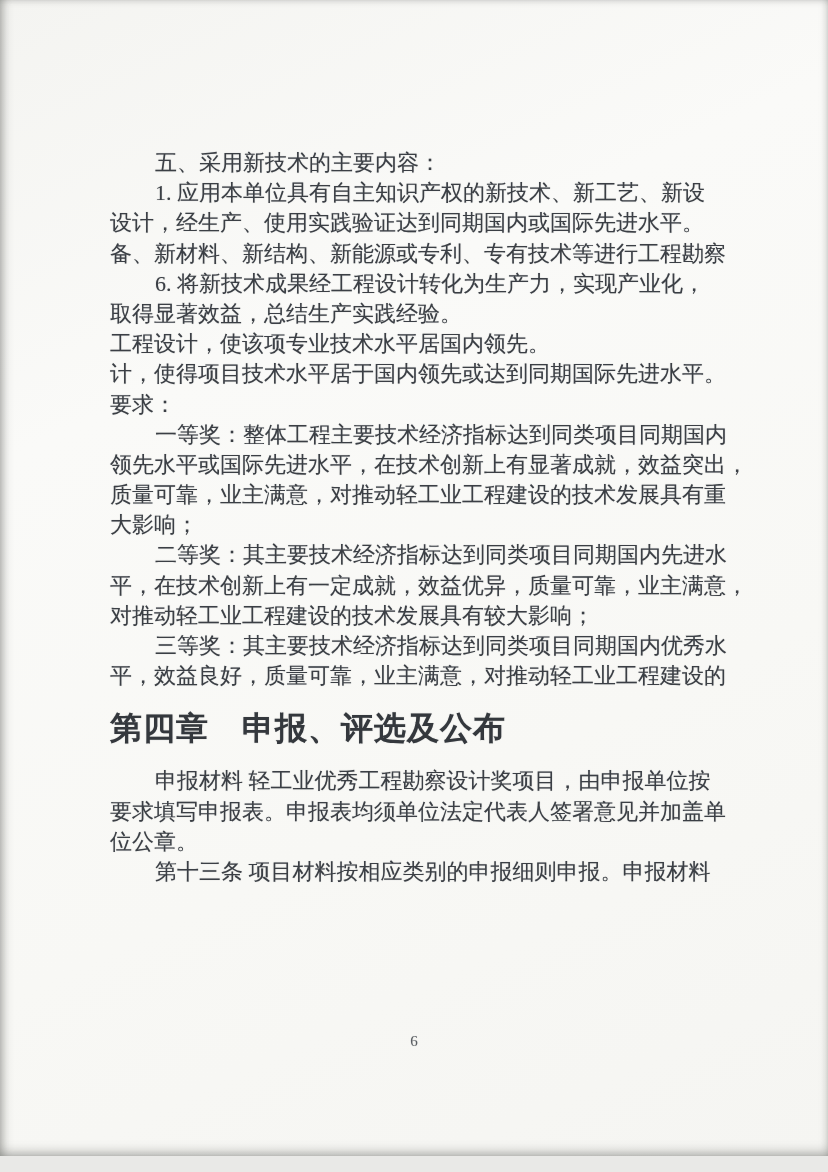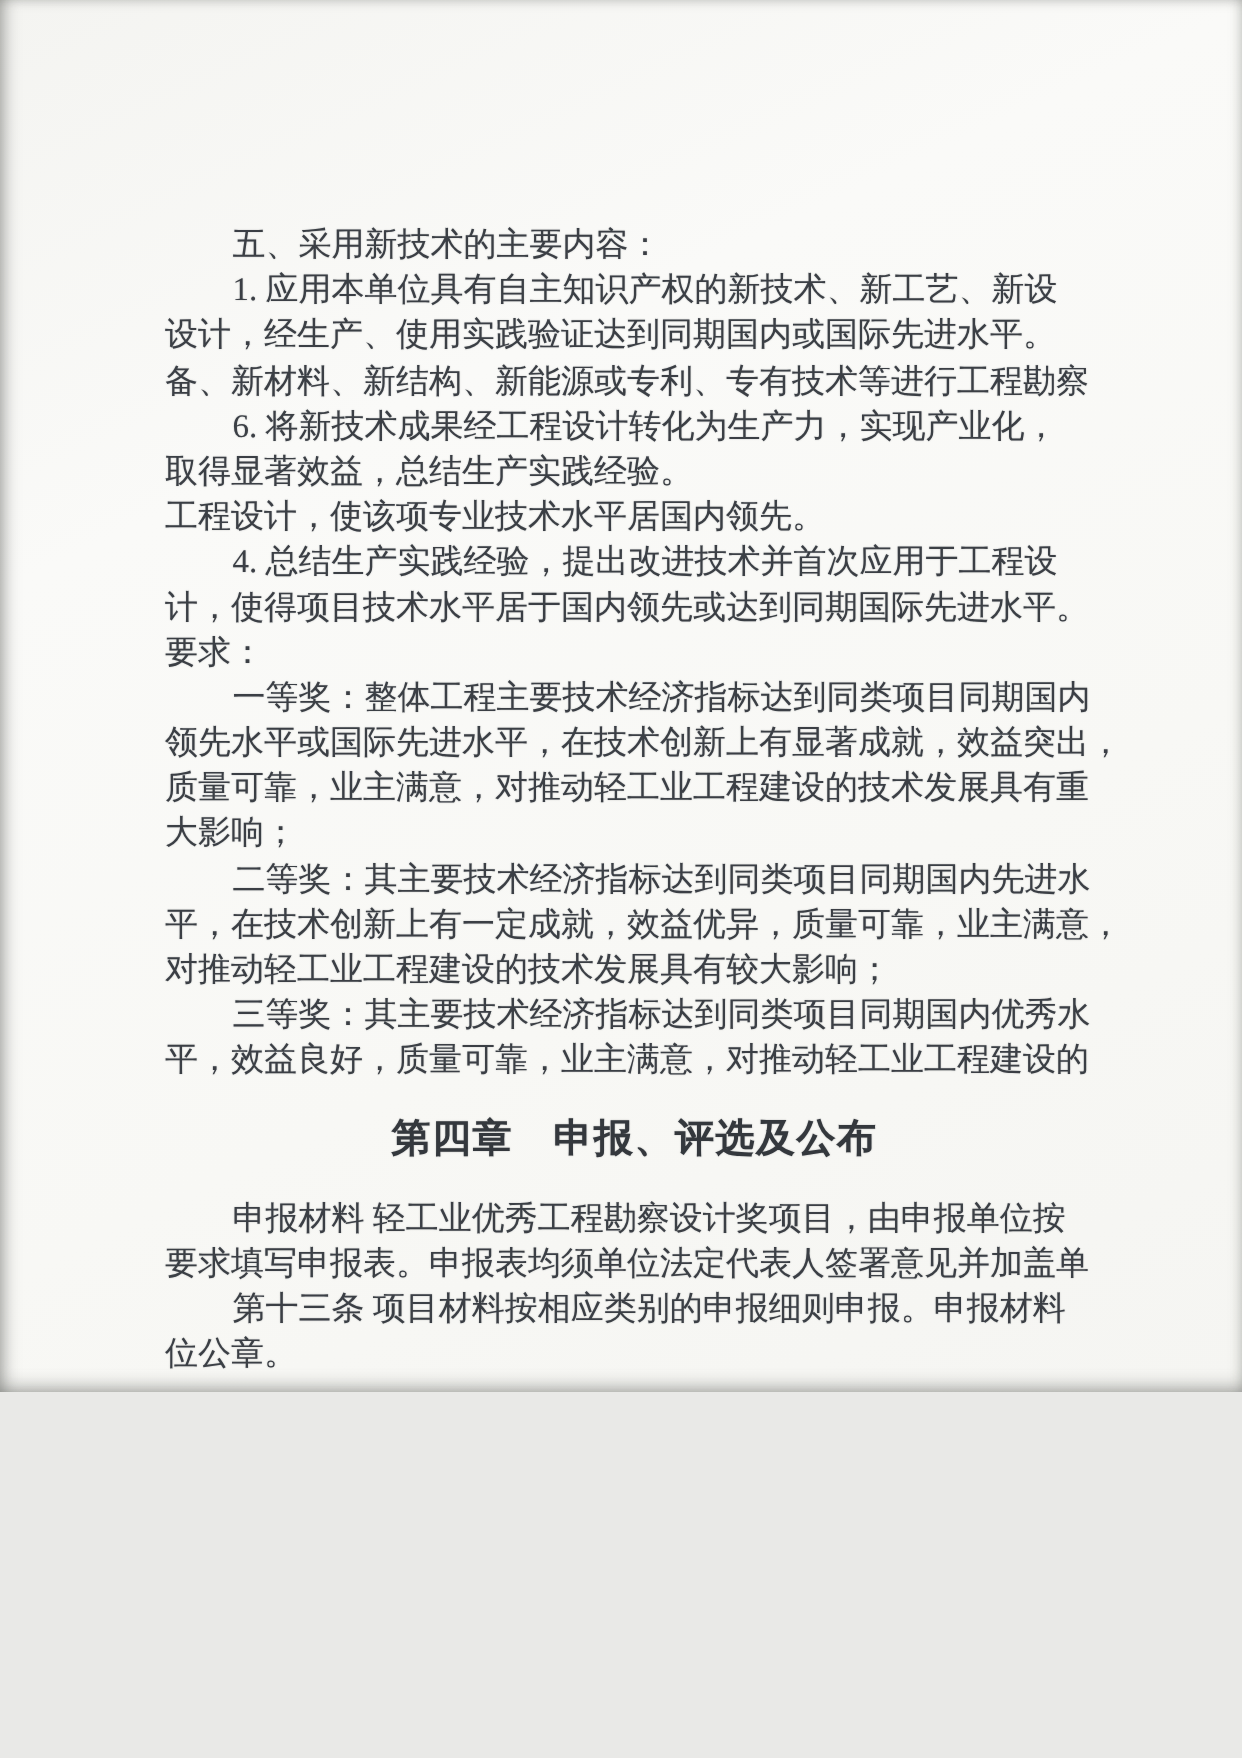--- a/index.html
+++ b/index.html
@@ -3,21 +3,21 @@
 <meta charset="utf-8">
 <style>
   html, body {
     margin: 0;
     padding: 0;
     background: #e9e9e7;
   }
   .page {
     position: relative;
     width: 828px;
-    height: 928px;
+    height: 1156px;
     margin: 0 auto;
     overflow: hidden;
     background: linear-gradient(155deg, #f4f4f1 0%, #fafaf8 30%, #f8f8f5 65%, #f5f5f2 100%);
     box-shadow:
       inset 8px 0 10px -5px rgba(100,102,98,.50),
       inset -6px 0 9px -6px rgba(100,102,98,.38),
       inset 0 -10px 12px -7px rgba(100,102,98,.48),
       inset 0 6px 9px -7px rgba(100,102,98,.30);
     font-family: "Liberation Serif", "DejaVu Serif", serif;
   }
@@ -32,23 +32,23 @@
     font-size: 22px;
     height: 30.2px;
     line-height: 30.2px;
     white-space: nowrap;
     text-shadow: 0 0 1px rgba(59,63,69,.38);
   }
   .line.indent {
     padding-left: 45px;
   }
   .chapter-heading {
-    font-size: 26px;
+    font-size: 32px;
     font-weight: bold;
-    text-align: center;
+    text-align: left;
     height: 32px;
     line-height: 32px;
     margin: 21px 0 22px 0;
     letter-spacing: 1px;
     color: #34383d;
     text-shadow: 0 0 1px rgba(52,56,61,.42);
     white-space: nowrap;
   }
   .page-number {
     position: absolute;
@@ -66,35 +66,34 @@
 
 <div class="page">
   <div class="text-block">
     <div class="line indent">五、采用新技术的主要内容：</div>
     <div class="line indent">1. 应用本单位具有自主知识产权的新技术、新工艺、新设</div>
     <div class="line">设计，经生产、使用实践验证达到同期国内或国际先进水平。</div>
     <div class="line">备、新材料、新结构、新能源或专利、专有技术等进行工程勘察</div>
     <div class="line indent">6. 将新技术成果经工程设计转化为生产力，实现产业化，</div>
     <div class="line">取得显著效益，总结生产实践经验。</div>
     <div class="line">工程设计，使该项专业技术水平居国内领先。</div>
-    <div class="line indent">4. 总结生产实践经验，提出改进技术并首次应用于工程设</div>
     <div class="line">计，使得项目技术水平居于国内领先或达到同期国际先进水平。</div>
     <div class="line">要求：</div>
     <div class="line indent">一等奖：整体工程主要技术经济指标达到同类项目同期国内</div>
     <div class="line">领先水平或国际先进水平，在技术创新上有显著成就，效益突出，</div>
     <div class="line">质量可靠，业主满意，对推动轻工业工程建设的技术发展具有重</div>
     <div class="line">大影响；</div>
     <div class="line indent">二等奖：其主要技术经济指标达到同类项目同期国内先进水</div>
     <div class="line">平，在技术创新上有一定成就，效益优异，质量可靠，业主满意，</div>
     <div class="line">对推动轻工业工程建设的技术发展具有较大影响；</div>
     <div class="line indent">三等奖：其主要技术经济指标达到同类项目同期国内优秀水</div>
     <div class="line">平，效益良好，质量可靠，业主满意，对推动轻工业工程建设的</div>
 
     <div class="chapter-heading">第四章　申报、评选及公布</div>
 
     <div class="line indent">申报材料 轻工业优秀工程勘察设计奖项目，由申报单位按</div>
     <div class="line">要求填写申报表。申报表均须单位法定代表人签署意见并加盖单</div>
+    <div class="line">位公章。</div>
     <div class="line indent">第十三条 项目材料按相应类别的申报细则申报。申报材料</div>
-    <div class="line">位公章。</div>
   </div>
 
   <div class="page-number">6</div>
 </div>
 
 </body></html>

